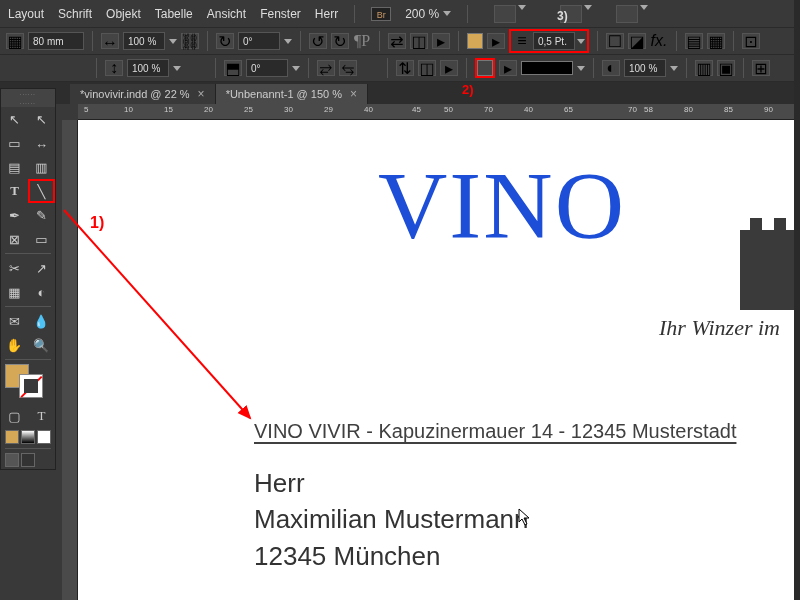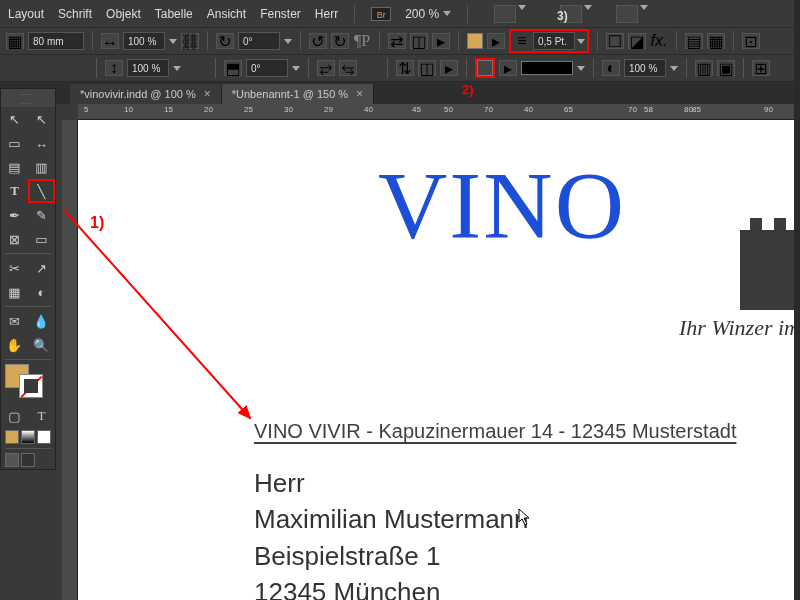--- a/index.html
+++ b/index.html
@@ -51,21 +51,21 @@
 .stroke-sw::after { content: ""; position: absolute; inset: 4px; background: #393939; }
 .stroke-sw::before { content: ""; position: absolute; width: 130%; height: 2px; background: #ff0000; top: 50%; left: -15%; transform: rotate(-45deg); }
 .mini-swatch-row { display: flex; gap: 2px; padding: 2px 4px; }
 .mini-sw { width: 14px; height: 14px; border: 1px solid #666; }
 
 
 .canvas { position: absolute; top: 120px; left: 78px; right: 0; bottom: 0; background: #fff; overflow: hidden; }
 .logo-text { font-family: 'Times New Roman', serif; font-size: 96px; font-weight: 400; color: #1d4ed8; position: absolute; top: 30px; left: 300px; letter-spacing: 2px; }
 .castle { position: absolute; top: 80px; right: -20px; width: 90px; height: 110px; }
 .castle-tower { fill: #3a3a3a; }
-.tagline { font-family: cursive; font-style: italic; font-size: 22px; color: #333; position: absolute; top: 195px; right: 0; }
+.tagline { font-family: cursive; font-style: italic; font-size: 22px; color: #333; position: absolute; top: 195px; right: 20px; }
 .sender-line { position: absolute; top: 300px; left: 176px; font-size: 20px; color: #404040; text-decoration: underline; text-underline-offset: 4px; }
 .address { position: absolute; top: 345px; left: 176px; font-size: 26px; color: #333; line-height: 1.4; font-weight: 300; }
 .cursor { position: absolute; width: 14px; height: 18px; }
 
 
 .annotation-1 { position: absolute; top: 214px; left: 90px; color: #ff0000; font-size: 16px; font-weight: bold; }
 .arrow-line { position: absolute; top: 208px; left: 62px; width: 260px; height: 230px; pointer-events: none; }
 .annotation-2 { position: absolute; top: 82px; left: 462px; color: #ff0000; font-size: 13px; font-weight: bold; }
 
 
@@ -180,21 +180,21 @@
   <div class="ctrl-icon">▥</div>
   <div class="ctrl-icon">▣</div>
   <div class="ctrl-sep"></div>
   <div class="ctrl-icon">⊞</div>
 </div>
 
 <div class="annotation-2">2)</div>
 
 <div class="tab-bar">
   <div class="doc-tab">
-    <span>*vinovivir.indd @ 100 %</span>
+    <span>*vinovivir.indd @ 22 %</span>
     <span class="tab-close">×</span>
   </div>
   <div class="doc-tab active">
     <span>*Unbenannt-1 @ 150 %</span>
     <span class="tab-close">×</span>
   </div>
 </div>
 
 <div class="ruler-h">
     <span class="ruler-mark" style="left: 6px;">5</span>
@@ -206,21 +206,21 @@
     <span class="ruler-mark" style="left: 246px;">29</span>
     <span class="ruler-mark" style="left: 286px;">40</span>
     <span class="ruler-mark" style="left: 326px; margin-left: 8px;">45</span>
     <span class="ruler-mark" style="left: 366px;">50</span>
     <span class="ruler-mark" style="left: 406px;">70</span>
     <span class="ruler-mark" style="left: 446px;">40</span>
     <span class="ruler-mark" style="left: 486px;">65</span>
     <span class="ruler-mark" style="left: 550px;">70</span>
     <span class="ruler-mark" style="left: 566px;">58</span>
     <span class="ruler-mark" style="left: 606px;">80</span>
-    <span class="ruler-mark" style="left: 614px;">85</span>
+    <span class="ruler-mark" style="left: 646px;">85</span>
     <span class="ruler-mark" style="left: 686px;">90</span>
   </div>
 <div class="ruler-v"></div>
 
 <div class="toolbox">
   <div class="tool-handle"></div>
   <div class="tool-handle" style="height:8px;"></div>
   <div class="tool-row">
     <div class="tool-btn">↖</div>
     <div class="tool-btn">↖</div>
@@ -287,21 +287,20 @@
 <div class="canvas">
   <div class="logo-text">VINO</div>
   <svg class="castle" viewBox="0 0 90 110">
     <path class="castle-tower" d="M10 30 h10 v-12 h12 v12 h12 v-12 h12 v12 h12 v-12 h12 v12 h10 v80 h-80 z M30 55 a15 15 0 0 1 30 0 v55 h-30 z" fill="#3a3a3a"></path>
   </svg>
   <div class="tagline">Ihr Winzer im</div>
   <div class="sender-line">VINO VIVIR - Kapuzinermauer 14 - 12345 Musterstadt</div>
   <div class="address">
     <div>Herr</div>
     <div>Maximilian Mustermann</div>
-    <div>Beispielstraße 1</div>
     <div>12345 München</div>
   </div>
   <svg class="cursor" style="top:388px;left:440px;" viewBox="0 0 14 18">
     <path d="M1 1 L1 14 L4 11 L7 17 L9 16 L6 10 L11 10 Z" fill="#fff" stroke="#000" stroke-width="1"></path>
   </svg>
 </div>
 
 <div class="annotation-1">1)</div>
 <svg class="arrow-line" viewBox="0 0 260 230">
   <defs>

